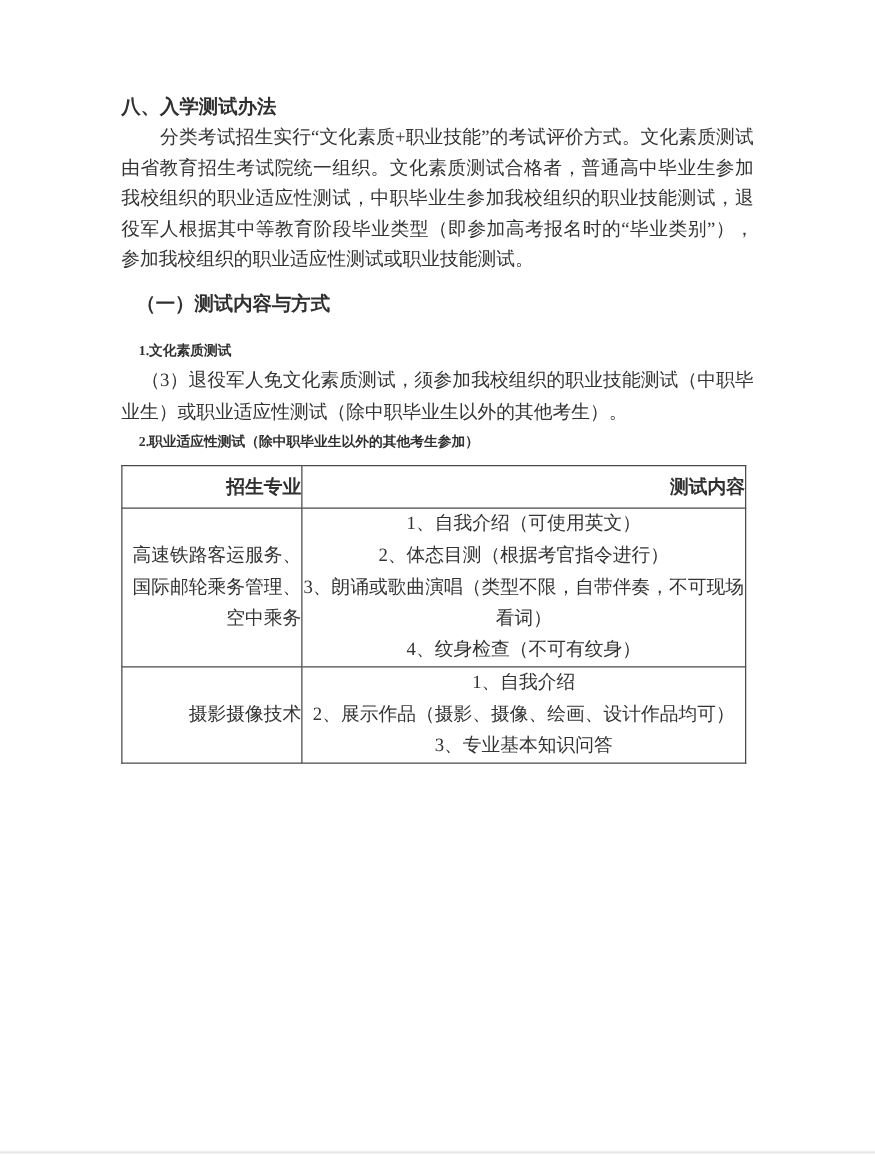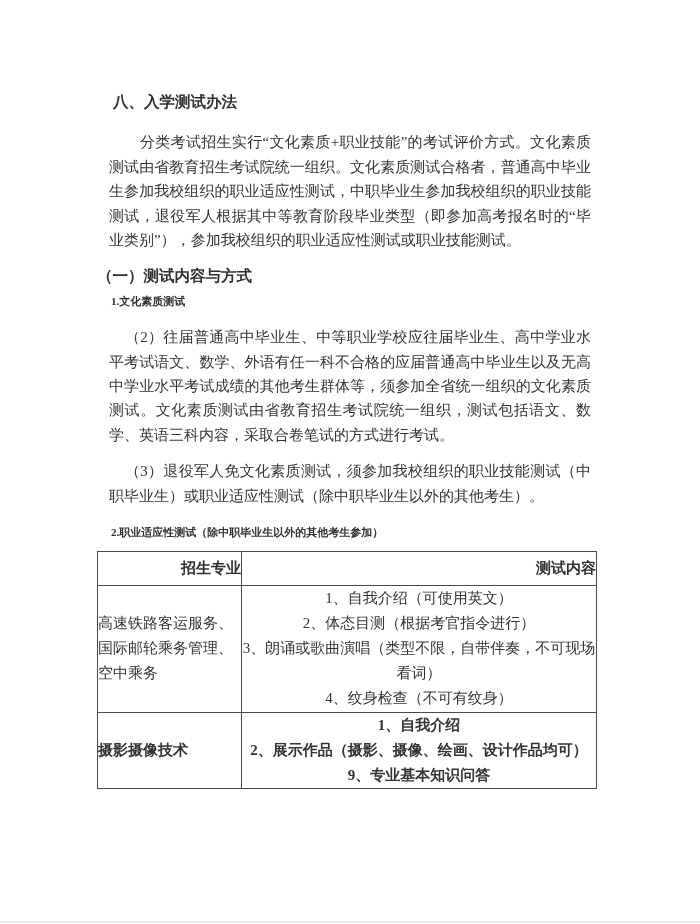--- a/index.html
+++ b/index.html
@@ -20,37 +20,37 @@
     position: absolute;
     left: 97px;
     top: 74px;
     width: 506px;
     font-size: 15px;
     line-height: 24.4px;
   }
   .h-main {
     font-size: 15.5px;
     font-weight: bold;
-    margin: 16px;
+    margin: 0;
     color: #303030;
   }
   .h-section {
     font-size: 15.5px;
     font-weight: bold;
-    margin: 0;
+    margin: 12px;
     color: #303030;
   }
   .h-sub {
     font-size: 11px;
     font-weight: bold;
     margin: 0 0 0 14px;
     color: #303030;
   }
   .para {
-    margin: 12px;
+    margin: 0;
     text-align: justify;
   }
   .para.indent-full { text-indent: 31px; }
   .para.indent-paren { text-indent: 16px; }
   .underlined {
     text-decoration: underline;
     text-underline-offset: 3px;
   }
   table.test-table {
     border-collapse: collapse;
@@ -65,33 +65,33 @@
     padding: 0;
   }
   table.test-table th {
     height: 33px;
     text-align: right;
     font-weight: bold;
     color: #303030;
   }
   .col-major { width: 143px; }
   .major-cell {
-    text-align: left;
+    text-align: right;
     vertical-align: middle;
     line-height: 25px;
     padding: 2px 4px;
   }
   .items-cell {
     text-align: center;
     vertical-align: middle;
     line-height: 25.2px;
     padding: 3px 8px 3px 10px;
   }
   .row-1 td { height: 125px; }
-  .row-2 td { height: 72px; font-weight: bold; }
+  .row-2 td { height: 72px; }
   .bottom-edge {
     position: absolute;
     left: 0;
     bottom: 1px;
     width: 700px;
     height: 2px;
     background: #e9e9e9;
   }
 </style>
 </head>
@@ -102,21 +102,20 @@
 
     <h1 class="h-main">八、入学测试办法</h1>
 
     <p class="para indent-full">分类考试招生实行“文化素质+职业技能”的考试评价方式。文化素质测试由省教育招生考试院统一组织。文化素质测试合格者，普通高中毕业生参加我校组织的职业适应性测试，中职毕业生参加我校组织的职业技能测试，退役军人根据其中等教育阶段毕业类型（即参加高考报名时的“毕业类别”），参加我校组织的职业适应性测试或职业技能测试。</p>
 
     <h2 class="h-section">（一）测试内容与方式</h2>
 
     <h3 class="h-sub">1.文化素质测试</h3>
 
 
-    <p class="para indent-paren">（2）往届普通高中毕业生、中等职业学校应往届毕业生、高中学业水平考试语文、数学、外语有任一科不合格的应届普通高中毕业生以及无高中学业水平考试成绩的其他考生群体等，须参加全省统一组织的文化素质测试。文化素质测试由省教育招生考试院统一组织，测试包括语文、数学、英语三科内容，采取合卷笔试的方式进行考试。</p>
 
     <p class="para indent-paren">（3）退役军人免文化素质测试，须参加我校组织的职业技能测试（中职毕业生）或职业适应性测试（除中职毕业生以外的其他考生）。</p>
 
     <h3 class="h-sub">2.职业适应性测试（除中职毕业生以外的其他考生参加）</h3>
 
 
     <table class="test-table">
       <thead>
         <tr>
           <th class="col-major">招生专业</th>
@@ -137,21 +136,21 @@
             <div>4、纹身检查（不可有纹身）</div>
           </td>
         </tr>
         <tr class="row-2">
           <td class="major-cell">
             <div>摄影摄像技术</div>
           </td>
           <td class="items-cell">
             <div>1、自我介绍</div>
             <div>2、展示作品（摄影、摄像、绘画、设计作品均可）</div>
-            <div>9、专业基本知识问答</div>
+            <div>3、专业基本知识问答</div>
           </td>
         </tr>
       </tbody>
     </table>
 
   </div>
   <div class="bottom-edge"></div>
 </div>
 
 </body></html>

